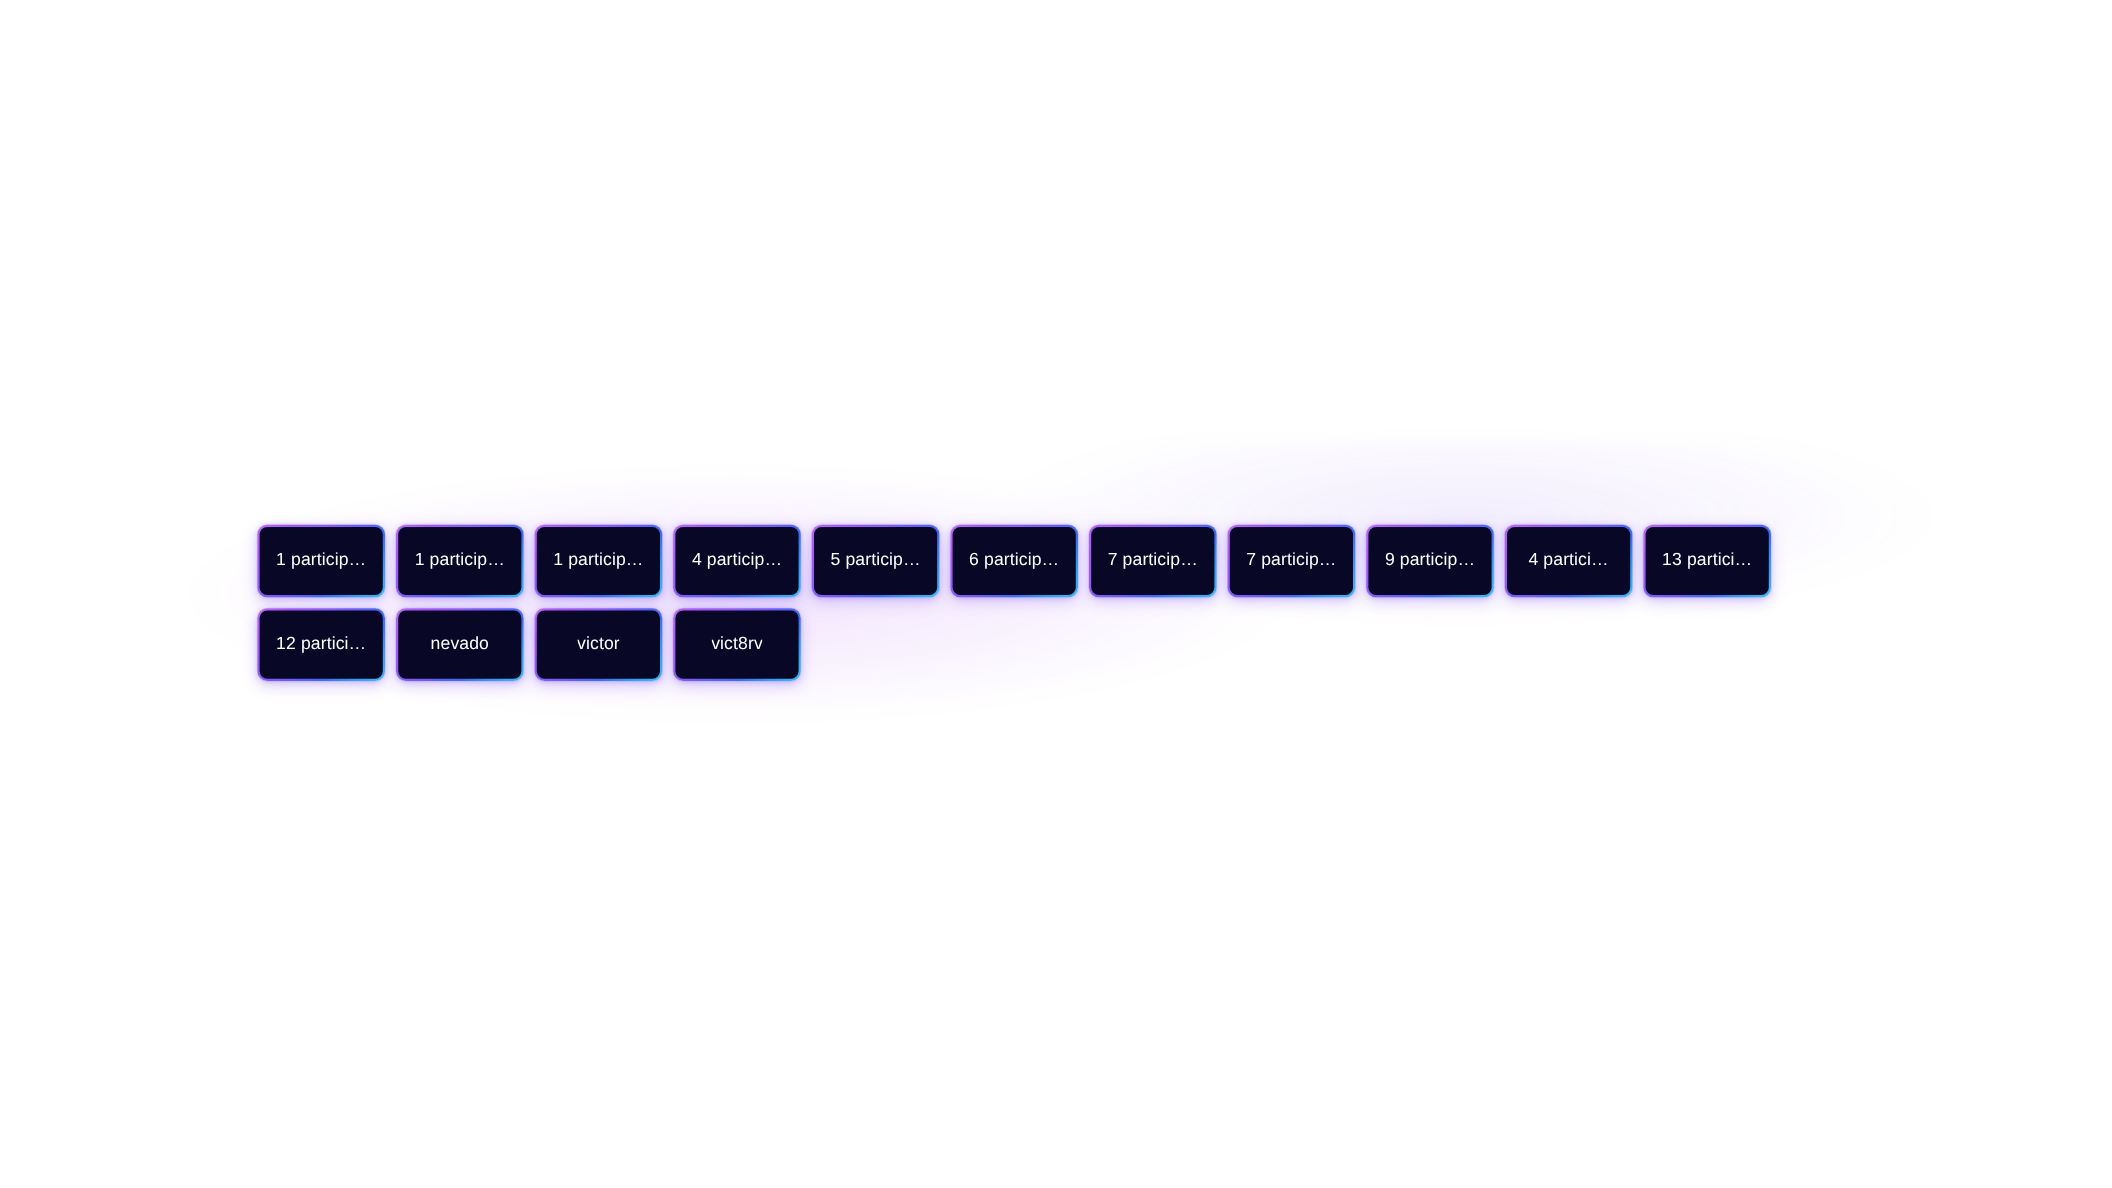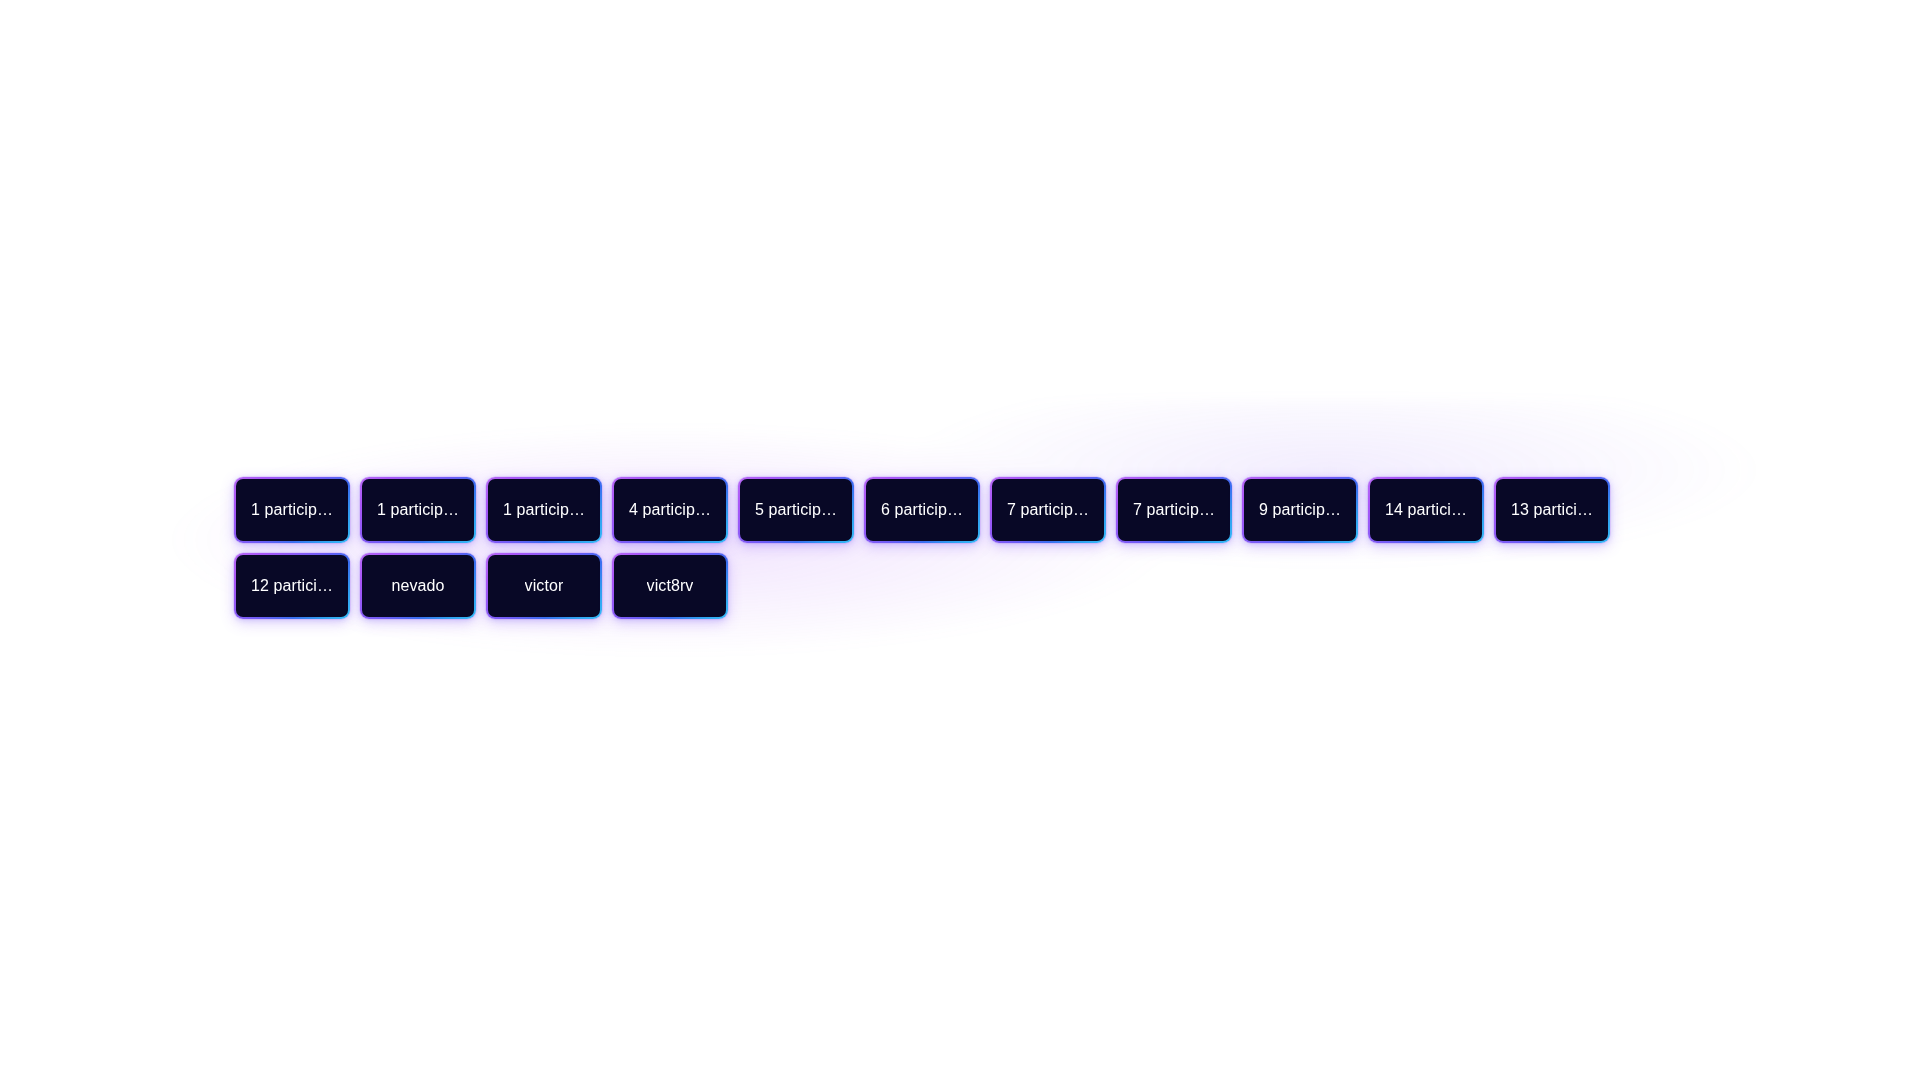--- a/index.html
+++ b/index.html
@@ -163,21 +163,21 @@
             <span class="chip-label">7 particip…</span>
           </div>
         </div>
         <div class="chip" title="9 participant">
           <div class="chip-inner">
             <span class="chip-label">9 particip…</span>
           </div>
         </div>
         <div class="chip" title="10 participant">
           <div class="chip-inner">
-            <span class="chip-label">14 partici…</span>
+            <span class="chip-label">4 partici…</span>
           </div>
         </div>
         <div class="chip" title="11 participant">
           <div class="chip-inner">
             <span class="chip-label">13 partici…</span>
           </div>
         </div>
         <div class="chip" title="12 participant">
           <div class="chip-inner">
             <span class="chip-label">12 partici…</span>

